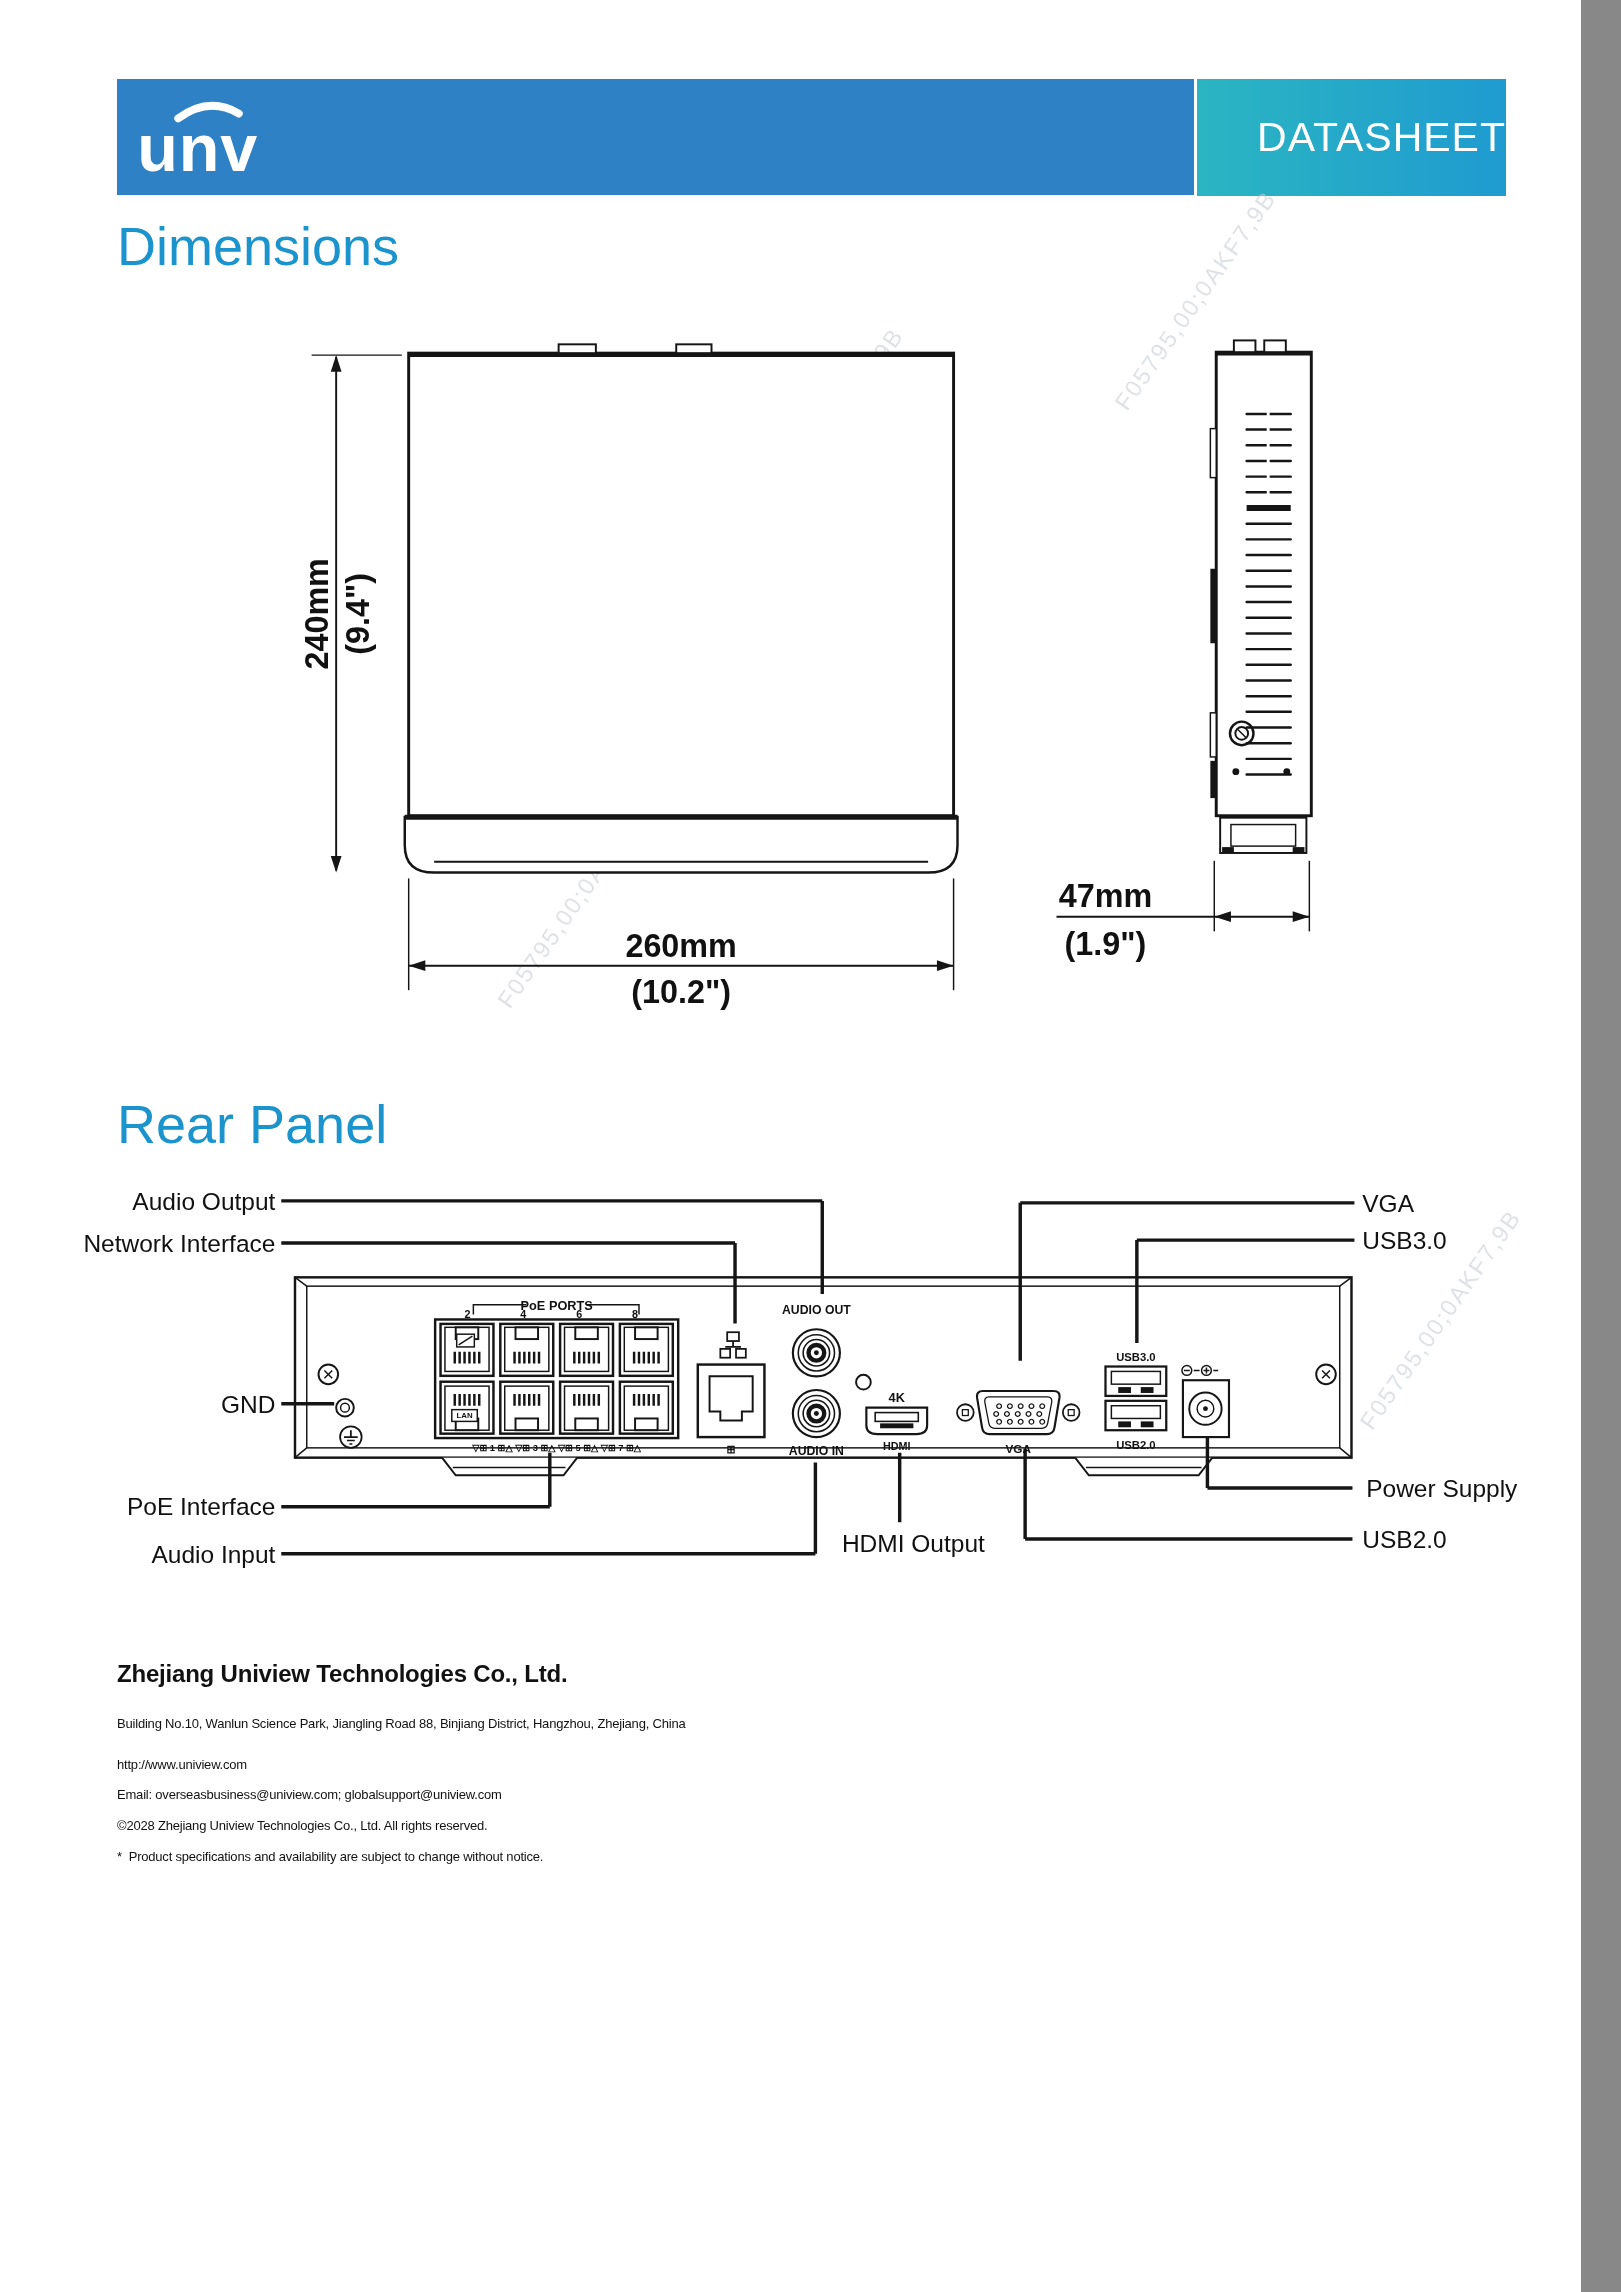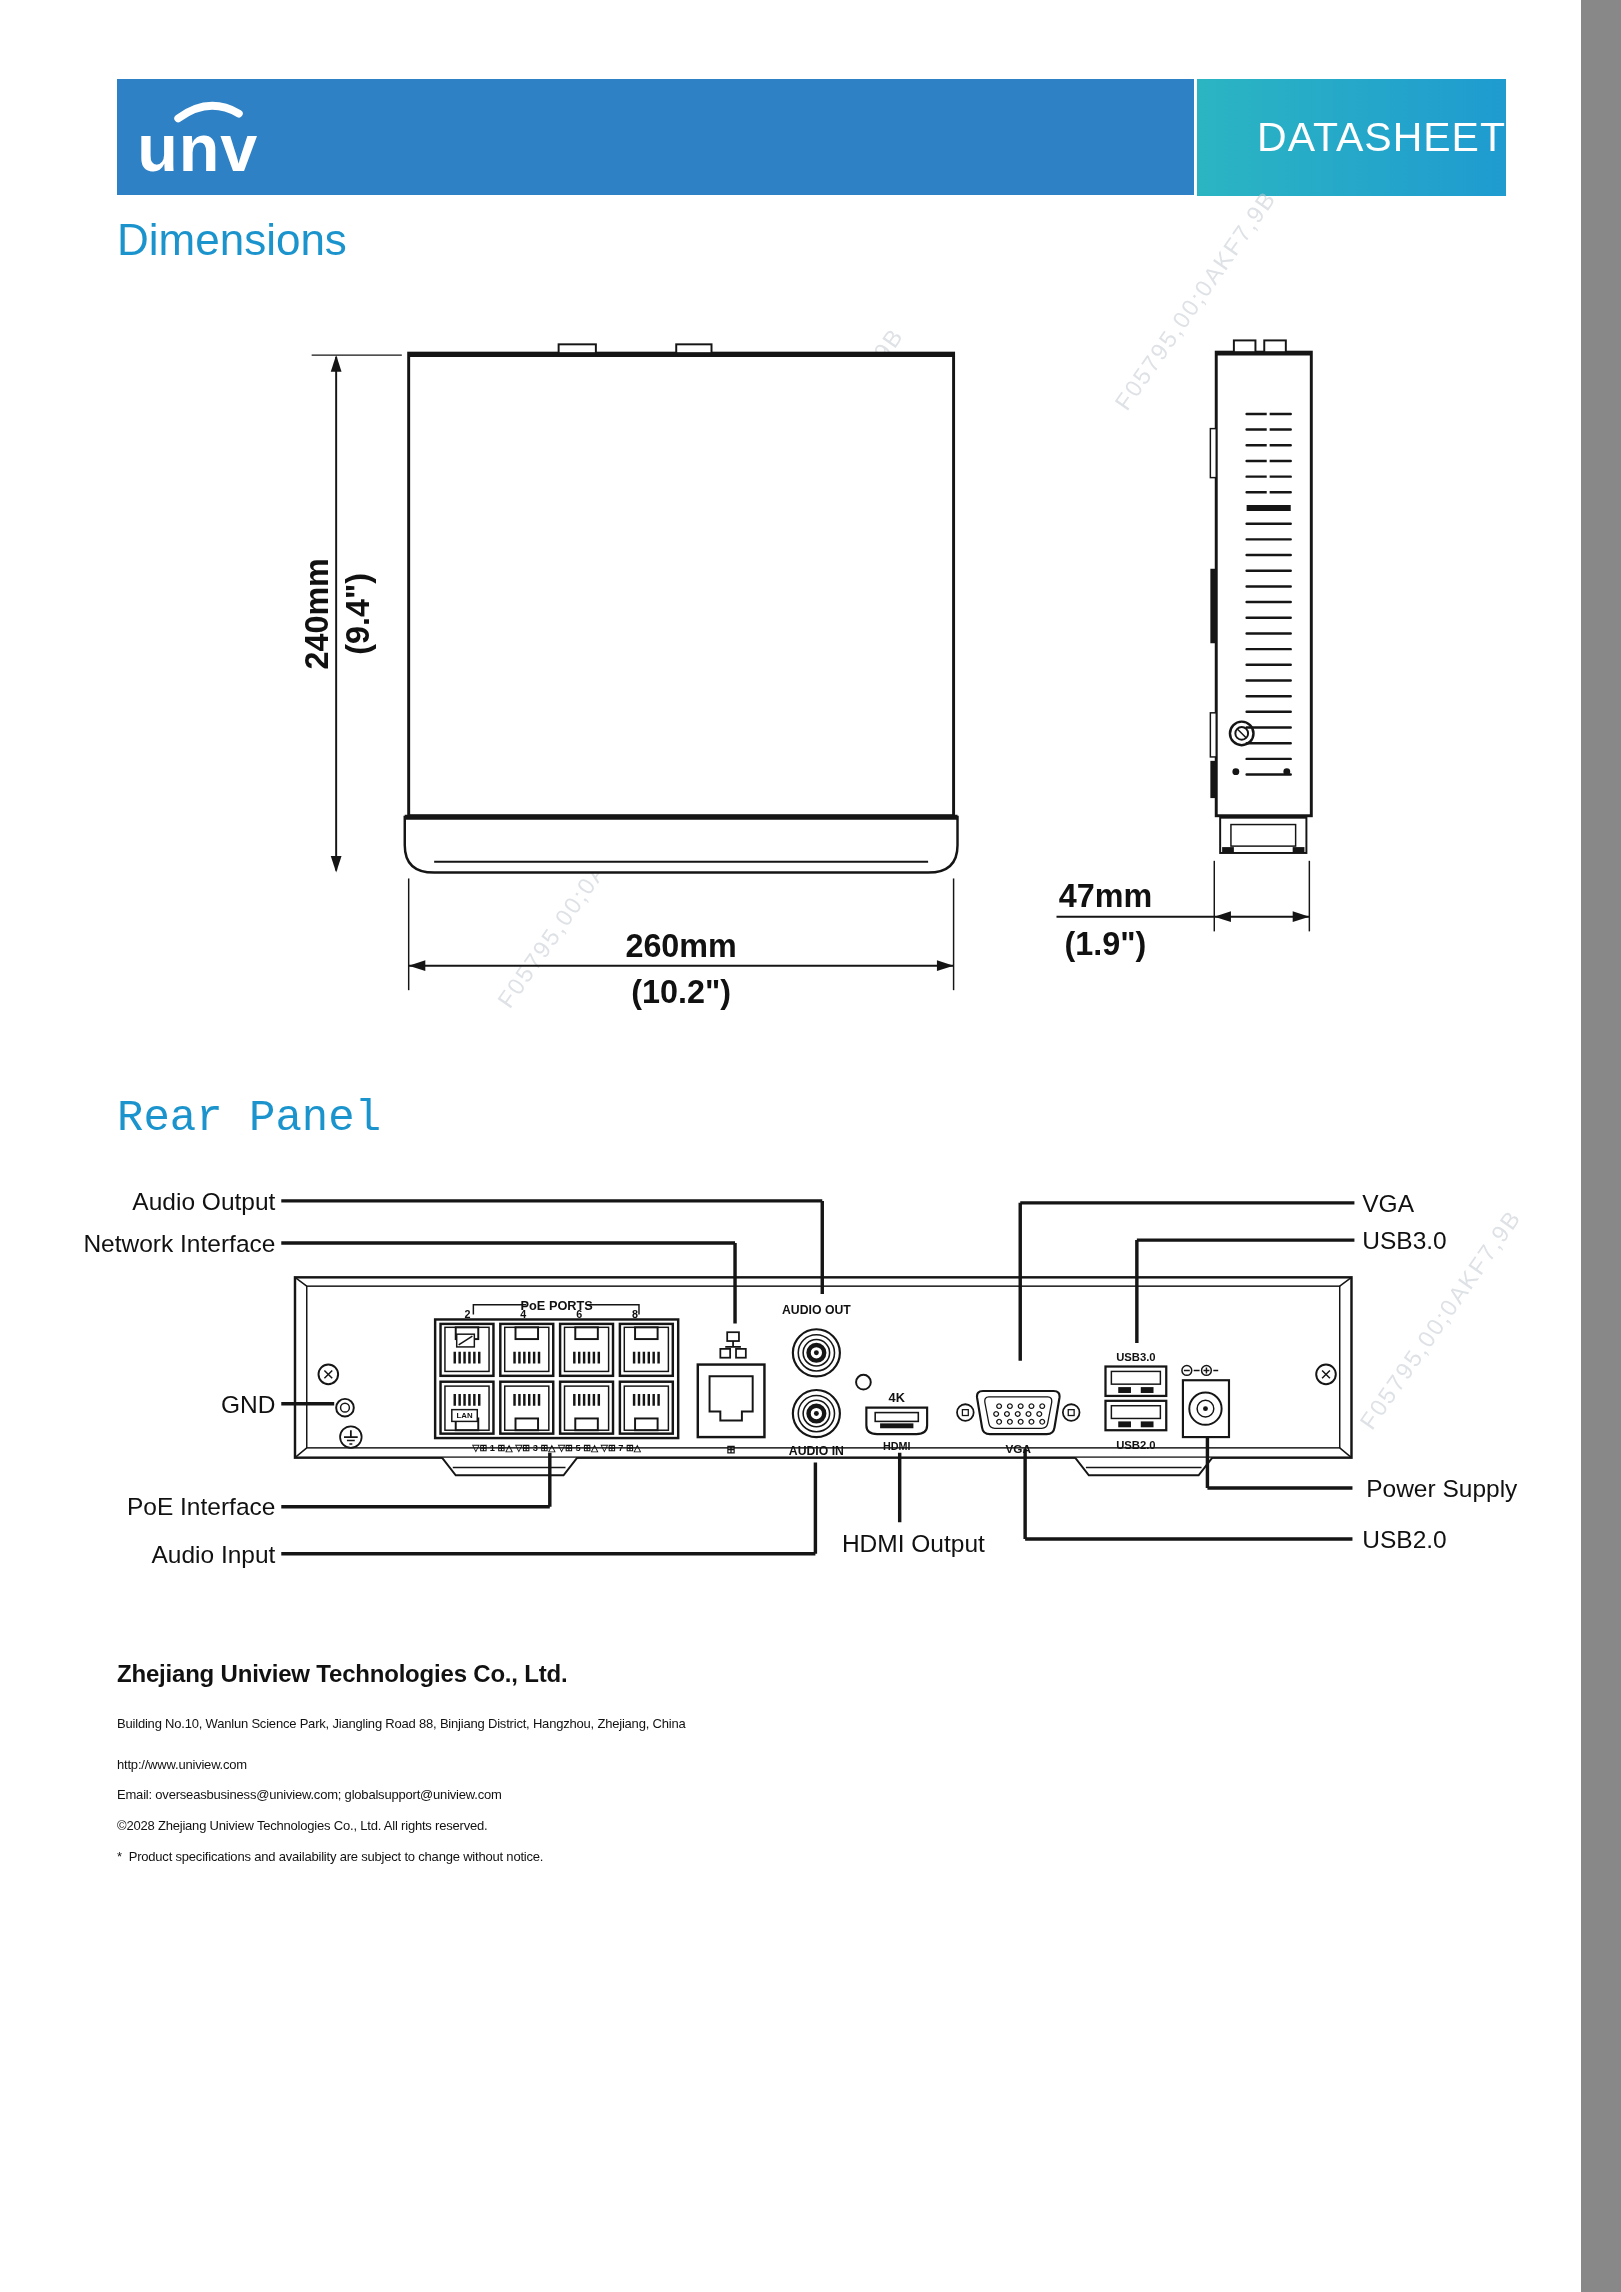--- a/index.html
+++ b/index.html
@@ -7,23 +7,23 @@
         font-family:"Liberation Sans",sans-serif;color:#111;}
   
   #header-bar{position:absolute;left:117px;top:79px;width:1077px;height:116px;
               background:var(--header_blue,#2F81C5);}
   #banner{position:absolute;left:1197px;top:79px;width:309px;height:117px;
           background:linear-gradient(90deg,var(--banner_start,#2BB5C2),var(--banner_end,#1F9BD0));
           display:flex;align-items:center;justify-content:flex-end;}
   #banner .banner-text{color:#fff;font-size:41px;letter-spacing:1px;}
   #logo-svg{position:absolute;left:17.6px;top:13.7px;}
   
-  .sec-title{position:absolute;left:117px;font-size:44px;color:var(--title_blue,#1B94CD);}
+  .sec-title{position:absolute;left:117px;font-size:54px;color:var(--title_blue,#1B94CD);}
   #dimensions-title{top:215px;}
-  #rear-title{top:1093px;font-family:Liberation Mono, monospace;}
+  #rear-title{top:1093px;}
   
   #diagram-svg{position:absolute;left:0;top:0;}
   text{font-family:"Liberation Sans",sans-serif;}
   .dim{font-size:33px;font-weight:bold;fill:#111;}
   .lbl{font-size:25px;fill:#111;}
   .tiny{font-weight:bold;fill:#111;}
   .wm{font-size:24px;fill:#c4cad1;opacity:.55;letter-spacing:2px;}
   
   #footer{position:absolute;left:117px;top:1660px;width:1235px;}
   #footer .company{font-size:24px;font-weight:bold;margin:0 0 28px 0;}

